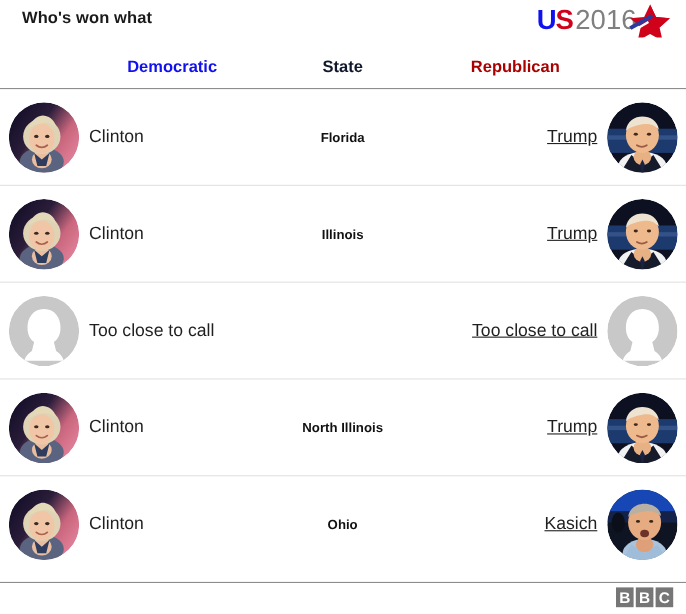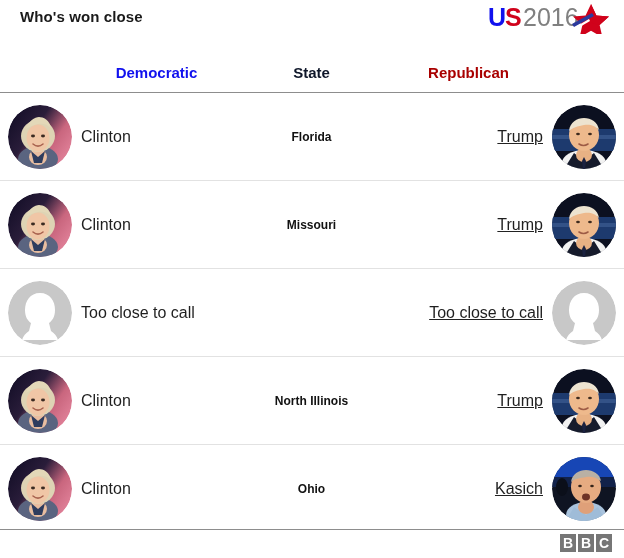--- a/index.html
+++ b/index.html
@@ -36,21 +36,20 @@
     top: 2px;
     height: 32px;
     display: flex;
     align-items: center;
   }
 
   
   .col-headers {
     position: relative;
     height: 32px;
-    margin-top: 12px;
   }
   .col-head {
     position: absolute;
     top: 4px;
     font-size: 15px;
     font-weight: bold;
     text-align: center;
     white-space: nowrap;
   }
   .col-head.dem   { left: 84px;  width: 145px; }
@@ -146,21 +145,21 @@
     font-weight: bold;
     line-height: 18px;
     text-align: center;
     font-family: "Liberation Sans", sans-serif;
   }
 </style>
 </head>
 <body>
 
 <div class="page-header">
-  <div class="page-title">Who's won close</div>
+  <div class="page-title">Who's won what</div>
 
   <div class="brand-logo">
     <svg width="122" height="32" viewBox="0 0 122 32">
       <text x="0" y="24" font-family="Liberation Sans, sans-serif" font-size="25" font-weight="bold" fill="#1111EE">U</text>
       <text x="17" y="24" font-family="Liberation Sans, sans-serif" font-size="25" font-weight="bold" fill="#D0021B">S</text>
       <text x="35" y="24" font-family="Liberation Sans, sans-serif" font-size="25" fill="#808080">2016</text>
       <g>
         <polygon points="103,2 108.4,13.5 121,14.6 111.6,23 114.4,35.3 103,28.8 91.6,35.3 94.4,23 85,14.6 97.6,13.5" fill="#D0021B"></polygon>
         <polygon points="103,2 108.4,13.5 121,14.6 111.6,23 103,20.5" fill="#D0021B"></polygon>
         <polygon points="86,12 104,14 94,25" fill="#ffffff" opacity="0.0"></polygon>
@@ -246,21 +245,21 @@
             <ellipse cx="30" cy="33" rx="11.5" ry="13.5" fill="#f0c6a6"></ellipse>
             <path d="M18 24c2-8 9-12 13-12s11 3 12 11c-4-4-9-5-13-4-5 1-9 3-12 5z" fill="#e3d8b8"></path>
             <ellipse cx="25" cy="31" rx="2" ry="1.4" fill="#3a2a22"></ellipse>
             <ellipse cx="35" cy="31" rx="2" ry="1.4" fill="#3a2a22"></ellipse>
             <path d="M25 39c3 2.5 7 2.5 10 0" stroke="#a8624f" stroke-width="1.6" fill="none" stroke-linecap="round"></path>
             <path d="M23 46 L30 52 L37 46 L34 58 L26 58 Z" fill="#2e3c5e"></path>
           </svg>
         </div>
         <div class="candidate-name">Clinton</div>
       </div>
-      <div class="state-name">Missouri</div>
+      <div class="state-name">Illinois</div>
       <div class="side right">
         <div class="avatar">
           <svg width="64" height="64" viewBox="0 0 64 64">
             <circle cx="32" cy="32" r="32" fill="#0c1020"></circle>
             <rect x="0" y="24" width="64" height="22" fill="#1d3a6e"></rect>
             <rect x="0" y="30" width="64" height="4" fill="#4a6aa0" opacity="0.5"></rect>
             <ellipse cx="32" cy="58" rx="22" ry="13" fill="#f2f2f2"></ellipse>
             <path d="M12 64 L22 48 L32 56 L42 48 L52 64 Z" fill="#161b2c"></path>
             <ellipse cx="32" cy="50" rx="8" ry="7" fill="#e8b184"></ellipse>
             <ellipse cx="32" cy="30" rx="15" ry="16" fill="#eeb98c"></ellipse>

